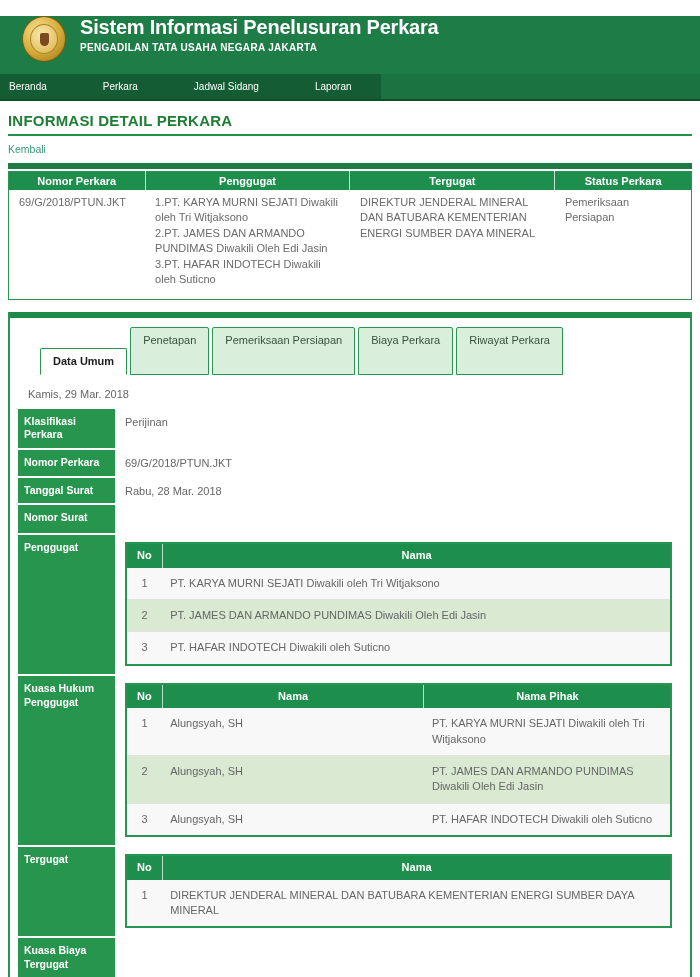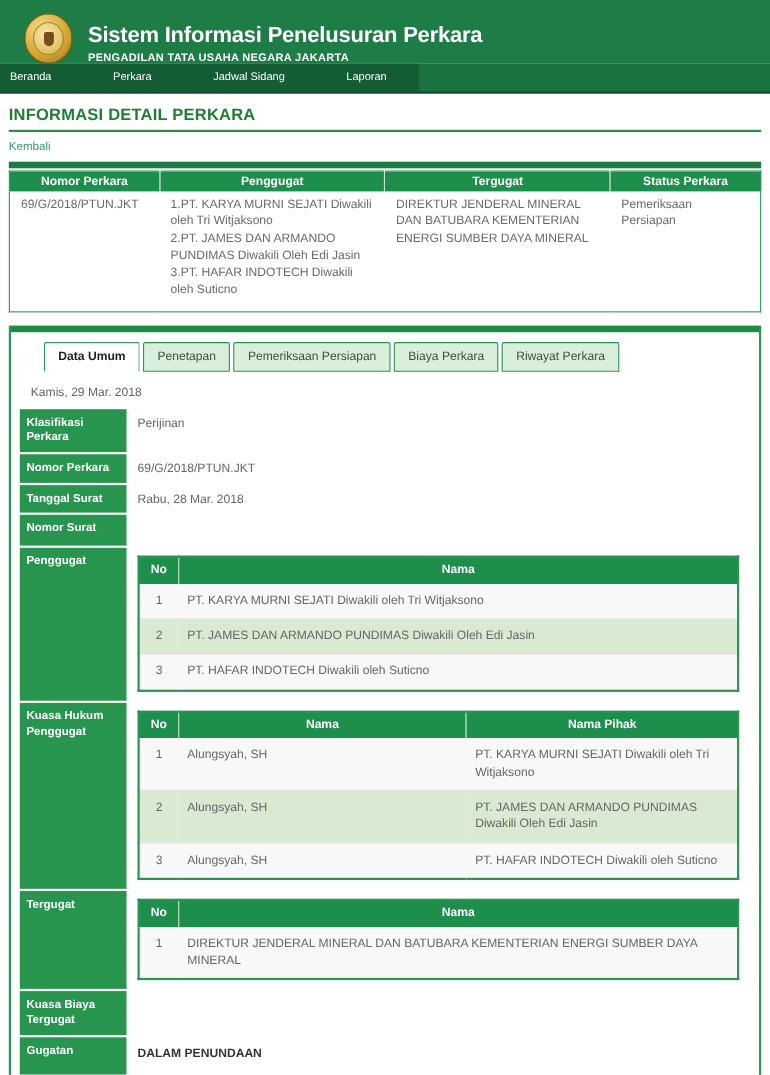--- a/index.html
+++ b/index.html
@@ -3,21 +3,21 @@
 <meta charset="utf-8">
 <style>
   * { box-sizing: border-box; }
   html,body { margin:0; padding:0; }
   body {
     width:700px; height:977px; overflow:hidden;
     font-family:"Liberation Sans", sans-serif;
     background:#ffffff; color:#333;
   }
   
-  .banner { background:#1e7c46; height:58px; display:flex; align-items:flex-end; padding-left:22px; }
+  .banner { background:#1e7c46; height:58px; display:flex; align-items:flex-start; padding-left:22px;margin-top:16px; }
   .logo { width:44px; height:46px; border-radius:50%;
           background:radial-gradient(circle at 35% 30%, #f6dd8a, #d4a937 55%, #9c7618);
           border:1px solid #7a5c10; position:relative; flex:0 0 auto; display:flex; align-items:center; justify-content:center; }
   .logo-core { width:28px; height:30px; border-radius:50%;
           background:radial-gradient(circle at 40% 35%, #f9e7a9, #dbb34a);
           border:1px solid #a9842a; display:flex; align-items:center; justify-content:center; }
   .logo-mark { width:9px; height:13px; background:#7b4a1e; border-radius:2px 2px 5px 5px; }
   .banner-titles { margin-left:14px; color:#fff; }
   .banner-title { font-size:20px; font-weight:bold; letter-spacing:-0.2px; }
   .banner-subtitle { font-size:10px; font-weight:bold; margin-top:3px; letter-spacing:0.3px; }
@@ -34,21 +34,21 @@
   .summary-table { width:100%; border-collapse:collapse; margin-top:2px; border:1px solid #2a9552; }
   .summary-table th { background:#1e8e4c; color:#fff; font-size:11px; font-weight:bold; padding:3px 4px; border-right:1px solid rgba(255,255,255,.75); }
   .summary-table th:last-child { border-right:none; }
   .summary-table td { font-size:11px; color:#6a6a6a; padding:5px 10px 12px 10px; vertical-align:top; line-height:1.4; }
   .col-w20 { width:20%; } .col-w30 { width:30%; }
   
   .panel { margin-top:12px; border-left:2px solid #2a9552; border-right:2px solid #2a9552; min-height:720px; }
   .panel-topbar { height:6px; background:#1d8a48; }
   .tabs { display:flex; margin:9px 0 0 30px; }
   .tab { font-size:11px; padding:6px 12px 7px; border:1px solid #2a9552; background:#d9efdb; color:#39503c; margin-right:3px; border-radius:2px 2px 0 0; cursor:pointer; white-space:nowrap; }
-  .tab.active { background:#fff; font-weight:bold; color:#1d1d1d; border-bottom-color:#fff; }
+  .tab.active { background:#fff; font-weight:bold; color:#1d1d1d; border-bottom-color:#fff;margin-top:21px; }
   .rows { padding:6px 8px 0 8px; }
   .row { display:flex; margin-bottom:2px; }
   .row-label { width:97px; min-width:97px; background:#28954f; color:#fff; font-size:10.5px; font-weight:bold; padding:6px 6px; line-height:1.3; }
   .row-value { flex:1; padding:6px 4px 4px 10px; font-size:11px; color:#666; line-height:1.4; }
   
   .party-table { width:99%; border-collapse:collapse; border:2px solid #2a9552; margin:1px 0 4px; background:#fff; }
   .party-table th { background:#1e8e4c; color:#fff; font-size:11px; font-weight:bold; padding:4px 10px; border-right:1px solid rgba(255,255,255,.7); }
   .party-table th:last-child { border-right:none; }
   .party-table td { font-size:11px; color:#666; padding:8px 8px; border-bottom:1px solid #e2e2e2; vertical-align:top; line-height:1.4; }
   .party-table tbody tr:nth-child(odd) td { background:#f8f8f8; }

